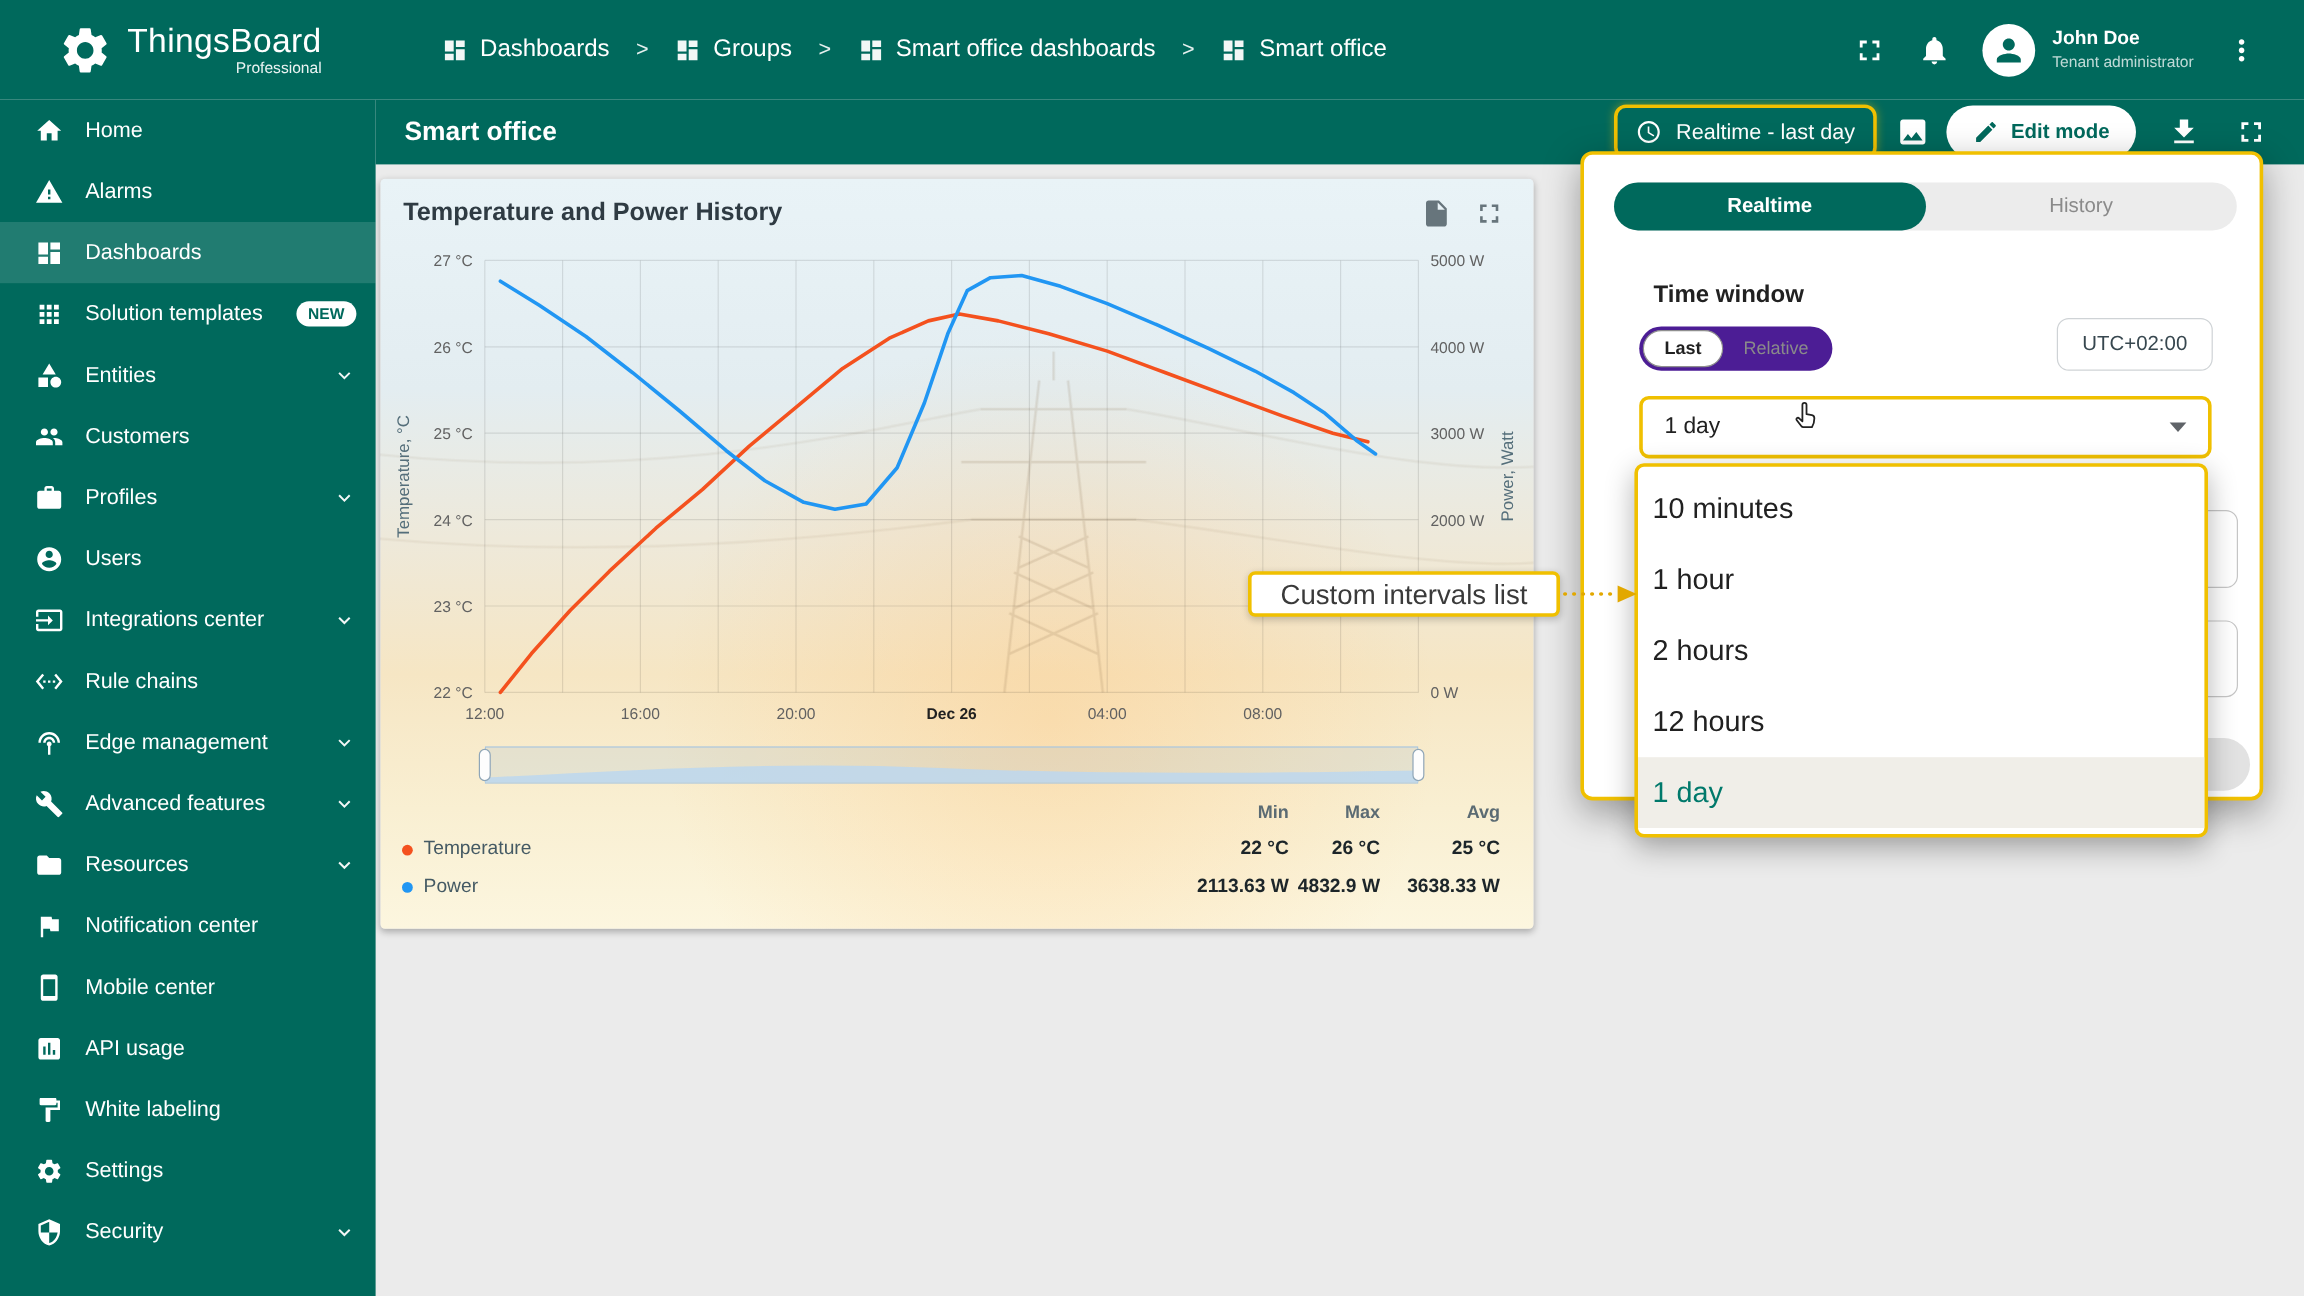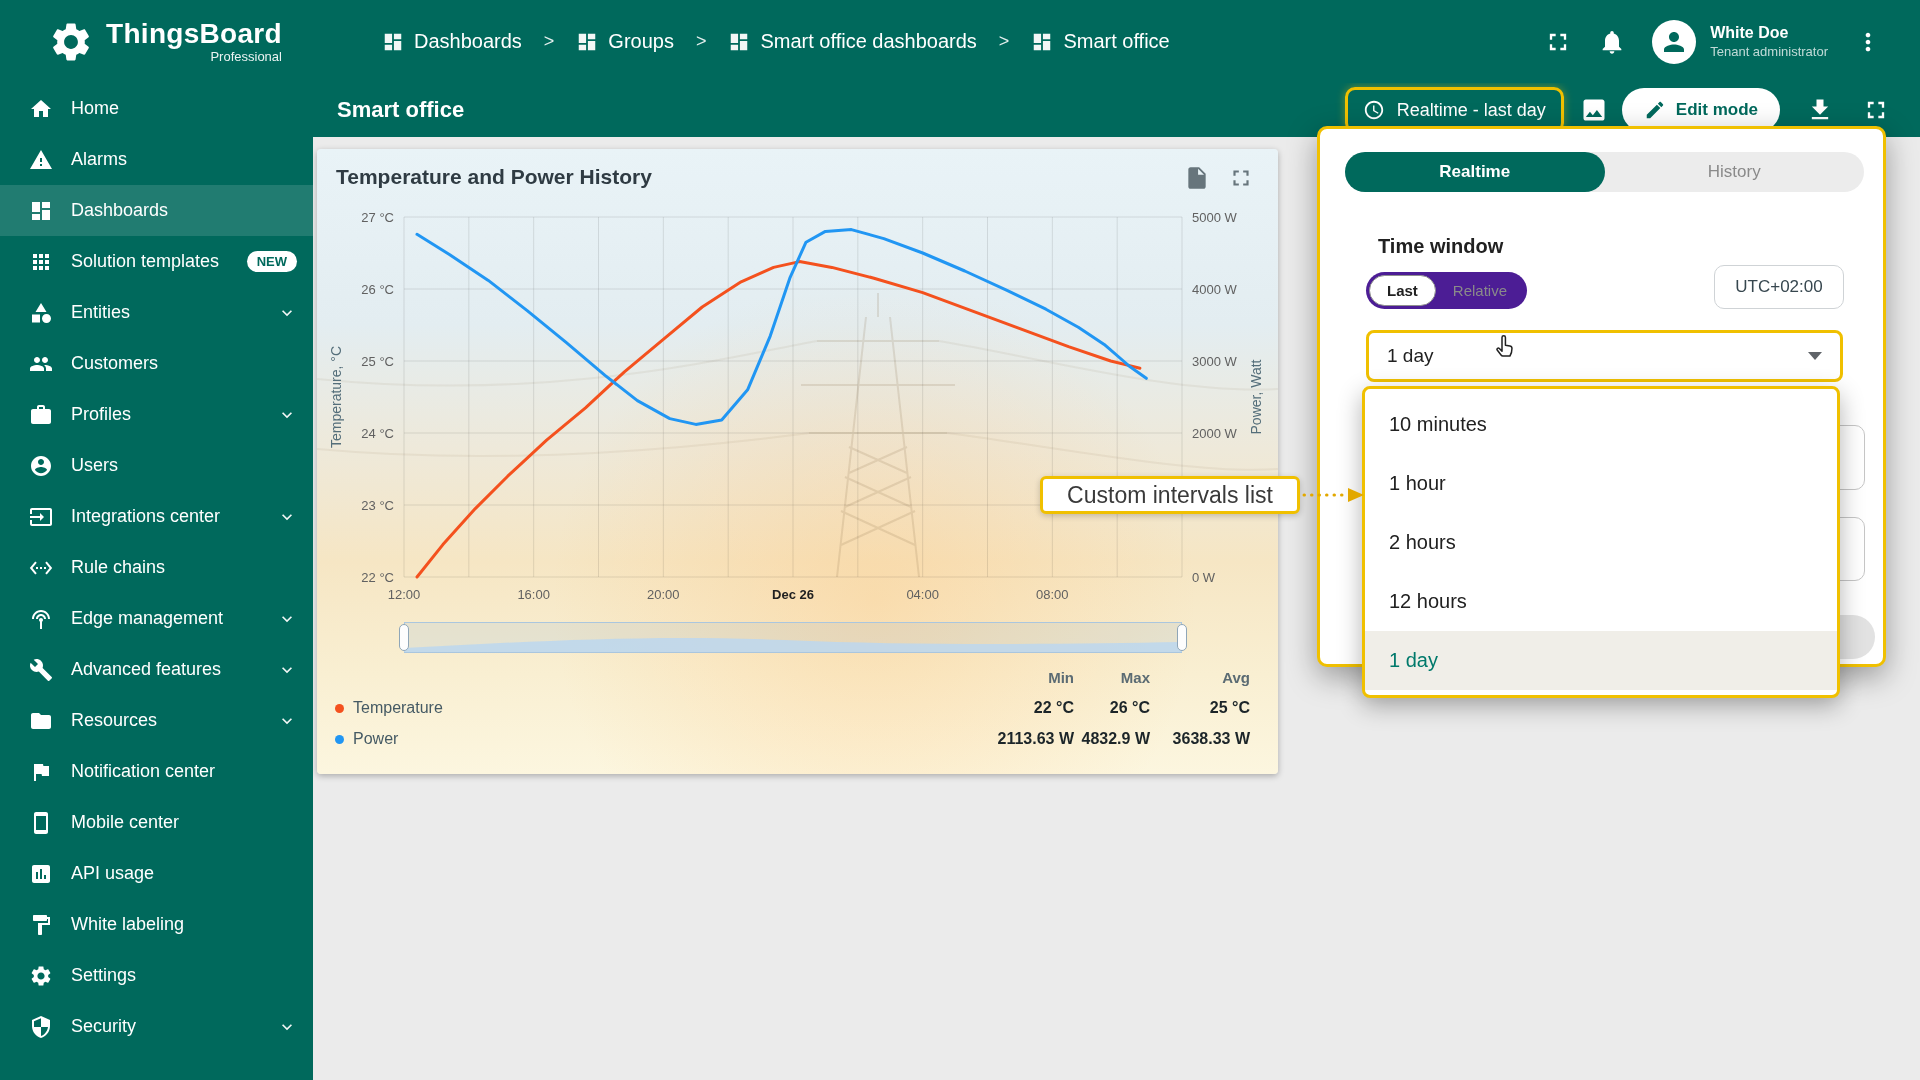--- a/index.html
+++ b/index.html
@@ -12,21 +12,21 @@
   body{font-family:"Liberation Sans",sans-serif;background:#ebebeb;color:#212121}
   .screen{position:relative;width:1920px;height:1080px;background:#ebebeb;overflow:hidden}
 
   [data-icon]{display:inline-flex;flex:none}
   [data-icon] svg{width:100%;height:100%;fill:currentColor;display:block}
 
   
   .topbar{position:absolute;left:0;top:0;width:1920px;height:83px;background:var(--tb);display:flex;align-items:center;color:#fff;z-index:6}
   .logo{display:flex;align-items:center;gap:12px;padding-left:48px;cursor:pointer}
   .logo-icon{width:46px;height:46px;color:#fff}
-  .logo-text .name{font-size:28px;font-weight:700;letter-spacing:.3px;line-height:1.05}
+  .logo-text .name{font-size:28px;font-weight:400;letter-spacing:.3px;line-height:1.05}
   .logo-text .tag{font-size:13px;text-align:right;opacity:.92}
   .breadcrumbs{display:flex;align-items:center;margin-left:100px;font-size:20px;font-weight:500}
   .crumb{display:flex;align-items:center;gap:10px;cursor:pointer;white-space:nowrap}
   .crumb-ic{width:22px;height:22px;opacity:.95}
   .crumb-sep{margin:0 22px;font-size:18px;opacity:.9}
   .top-actions{position:absolute;right:38px;top:0;height:83px;display:flex;align-items:center;gap:26px}
   .icon-btn{width:28px;height:28px;color:#fff;cursor:pointer}
   .user-block{display:flex;align-items:center;gap:14px;cursor:pointer}
   .avatar{width:44px;height:44px;border-radius:50%;background:#fff;color:var(--tb);display:flex;align-items:center;justify-content:center}
   .av-ic{width:30px;height:30px}
@@ -87,21 +87,21 @@
   .mode-chip.active{background:#fff;border:1px solid #8f8f8f;color:#212121;font-weight:600}
   .utc-btn{position:absolute;left:394px;top:136px;width:130px;height:44px;border:1px solid #cfd3d6;border-radius:10px;background:#fff;font-size:17px;font-weight:500;color:#37474f;cursor:pointer;font-family:inherit}
   .interval-select{position:absolute;left:46px;top:201px;width:477px;height:52px;border:3px solid var(--accent);border-radius:8px;background:#fff;display:flex;align-items:center;padding:0 18px;font-size:19px;color:#212121;cursor:pointer}
   .caret{margin-left:auto;width:0;height:0;border-left:7px solid transparent;border-right:7px solid transparent;border-top:8px solid #5f6368}
   .ghost-field{position:absolute;left:46px;width:499px;border:1px solid #c6c6c6;border-radius:10px;background:#fff}
   .ghost-field.g1{top:296px;height:65px}
   .ghost-field.g2{top:388px;height:64px}
   .update-btn{position:absolute;left:425px;top:486px;width:130px;height:44px;background:#e2e2e2;color:#8a8a8a;border:none;border-radius:22px;font-size:17px;font-weight:600;cursor:pointer;font-family:inherit}
 
   .dropdown{position:absolute;left:1362px;top:386px;width:478px;height:312px;background:#fff;border:3px solid var(--accent);border-radius:8px;box-shadow:0 8px 24px rgba(0,0,0,.3);z-index:30;padding:6px 0;overflow:hidden}
-  .option{height:59px;display:flex;align-items:center;padding:0 24px;font-size:20px;color:#212121;cursor:pointer}
+  .option{height:59px;display:flex;align-items:center;padding:0 12px;font-size:24px;color:#212121;cursor:pointer}
   .option.selected{background:#f0eee8;color:#00796b;font-weight:500}
 
   
   .callout{position:absolute;left:1040px;top:476px;width:260px;height:38px;background:#fff;border:3px solid var(--accent);border-radius:6px;display:flex;align-items:center;justify-content:center;font-size:23px;color:#3a3a3a;z-index:40;box-shadow:0 2px 6px rgba(0,0,0,.2)}
   .anno-arrow{position:absolute;left:1302px;top:486px;z-index:40}
   .cursor{position:absolute;left:1492px;top:334px;z-index:50}
 </style>
 </head>
 <body>
 
@@ -169,21 +169,21 @@
         </span>
       <div class="user-block">
         <span class="avatar">
           <span class="av-ic" data-icon="person">
               <svg viewBox="0 0 24 24">
                 <path d="M12 12c2.21 0 4-1.79 4-4s-1.79-4-4-4-4 1.79-4 4 1.79 4 4 4zm0 2c-2.67 0-8 1.34-8 4v2h16v-2c0-2.66-5.33-4-8-4z"></path>
               </svg>
             </span>
         </span>
         <div class="user-meta">
-          <div class="u-name">White Doe</div>
+          <div class="u-name">John Doe</div>
           <div class="u-role">Tenant administrator</div>
         </div>
       </div>
       <span class="icon-btn" data-icon="kebab">
           <svg viewBox="0 0 24 24">
             <path d="M12 8c1.1 0 2-.9 2-2s-.9-2-2-2-2 .9-2 2 .9 2 2 2zm0 2c-1.1 0-2 .9-2 2s.9 2 2 2 2-.9 2-2-.9-2-2-2zm0 6c-1.1 0-2 .9-2 2s.9 2 2 2 2-.9 2-2-.9-2-2-2z"></path>
           </svg>
         </span>
     </div>
   </header>

